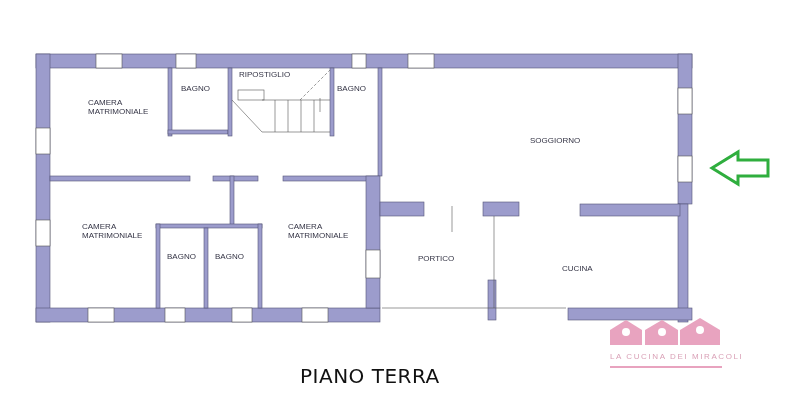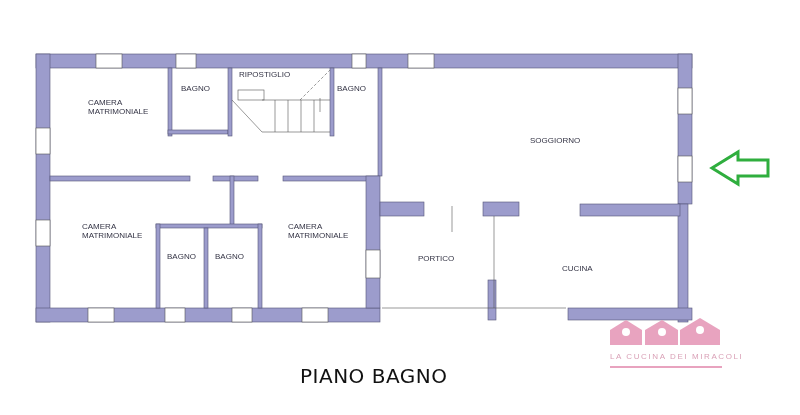--- a/index.html
+++ b/index.html
@@ -95,14 +95,14 @@
 <div class="room-label" style="left:239px;top:70px;">RIPOSTIGLIO</div>
 <div class="room-label" style="left:337px;top:84px;">BAGNO</div>
 <div class="room-label" style="left:530px;top:136px;">SOGGIORNO</div>
 <div class="room-label" style="left:82px;top:222px;"><span>CAMERA</span><br><span>MATRIMONIALE</span></div>
 <div class="room-label" style="left:167px;top:252px;">BAGNO</div>
 <div class="room-label" style="left:215px;top:252px;">BAGNO</div>
 <div class="room-label" style="left:288px;top:222px;"><span>CAMERA</span><br><span>MATRIMONIALE</span></div>
 <div class="room-label" style="left:418px;top:254px;">PORTICO</div>
 <div class="room-label" style="left:562px;top:244px;margin-top:20px;">CUCINA</div>
 
-<div class="title">PIANO BAGNO</div>
+<div class="title">PIANO TERRA</div>
 <div class="logo-text">LA CUCINA DEI MIRACOLI</div>
 
 </body></html>

